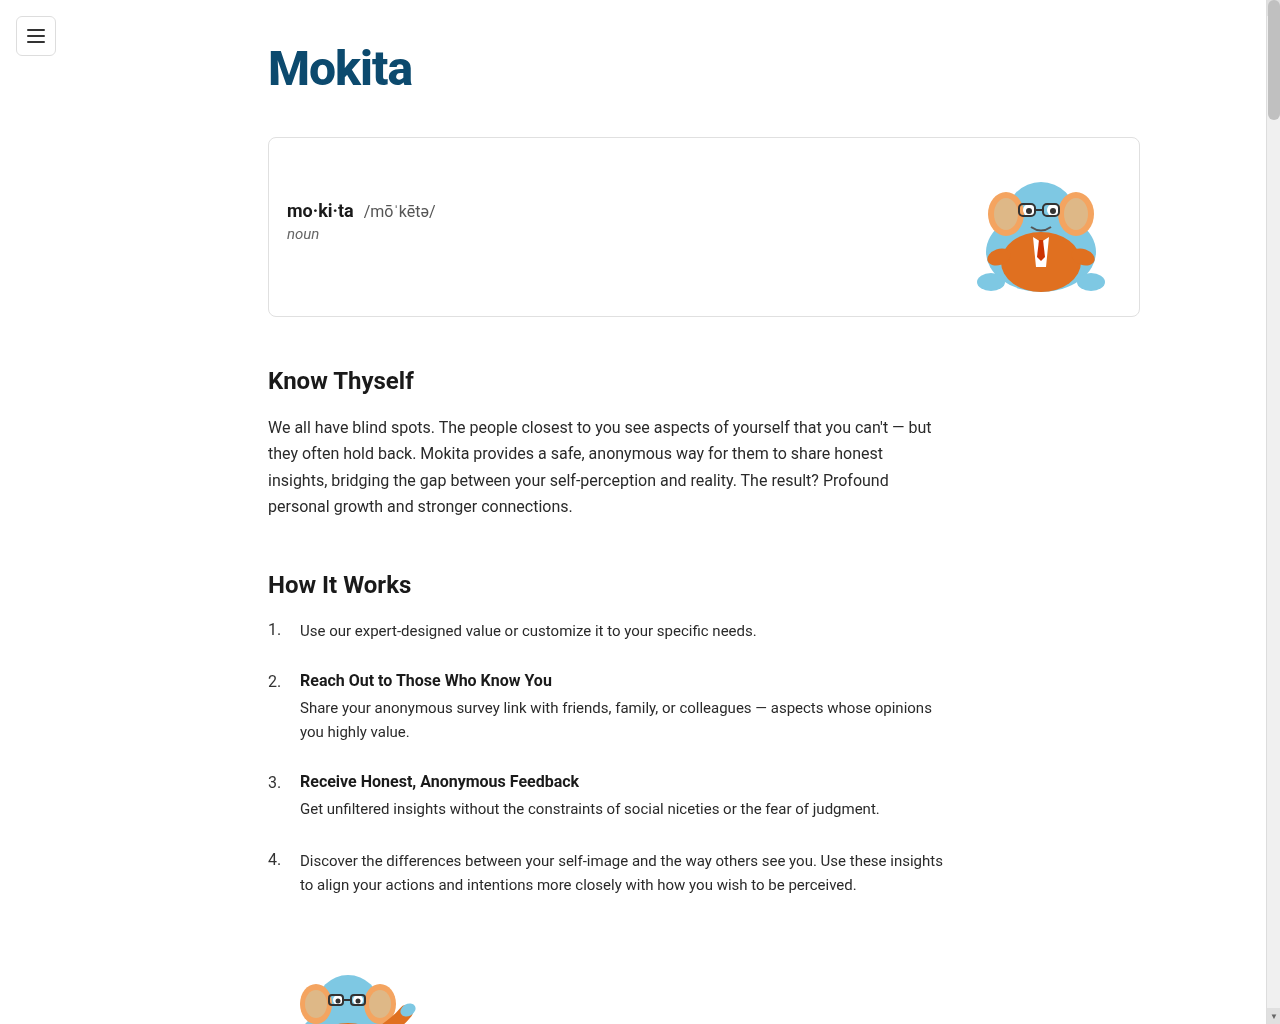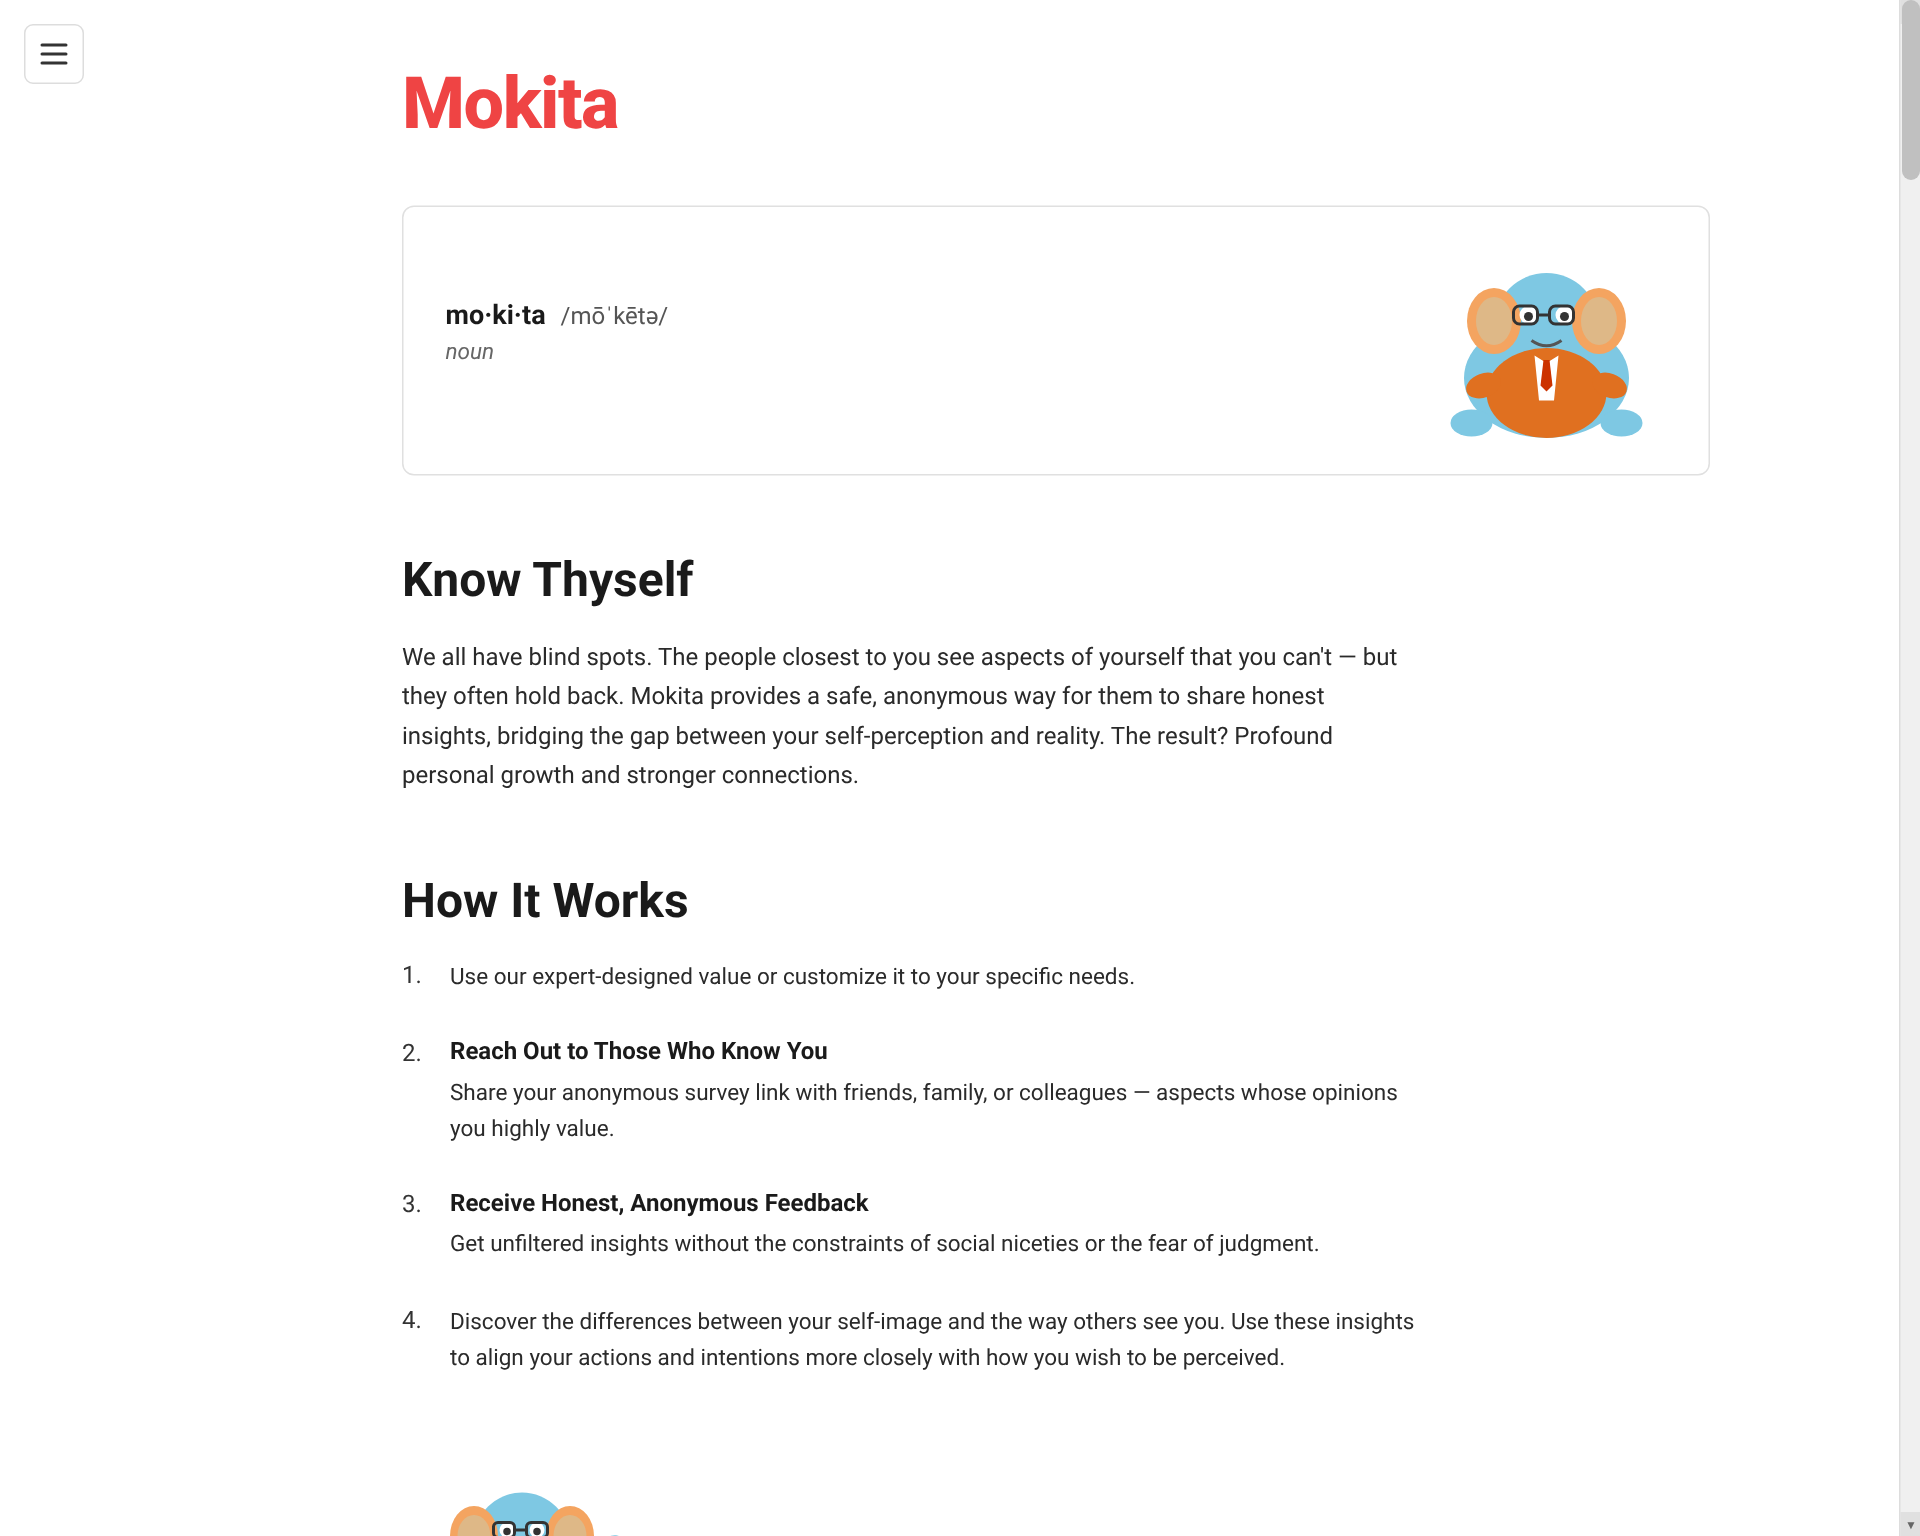--- a/index.html
+++ b/index.html
@@ -89,29 +89,29 @@
 
     .main-content {
       margin-left: 0;
       padding: 40px 60px 60px 268px;
       max-width: 1200px;
     }
 
     .page-title {
       font-size: 48px;
       font-weight: 800;
-      color: #ef4444;
+      color: #0c4a6e;
       margin-bottom: 40px;
       letter-spacing: -1px;
     }
 
     .definition-card {
       border: 1px solid #e0e0e0;
       border-radius: 8px;
-      padding: 24px 28px;
+      padding: 24px 18px;
       margin-bottom: 50px;
       position: relative;
       display: flex;
       align-items: center;
       justify-content: space-between;
       background: white;
     }
 
     .definition-content {
       flex: 1;
@@ -151,21 +151,21 @@
       flex-shrink: 0;
       margin-left: 20px;
     }
 
     .elephant-svg {
       width: 100%;
       height: 100%;
     }
 
     .section-title {
-      font-size: 32px;
+      font-size: 24px;
       font-weight: 700;
       color: #1a1a1a;
       margin-bottom: 20px;
     }
 
     .body-text {
       font-size: 16px;
       line-height: 1.65;
       color: #2a2a2a;
       margin-bottom: 50px;

